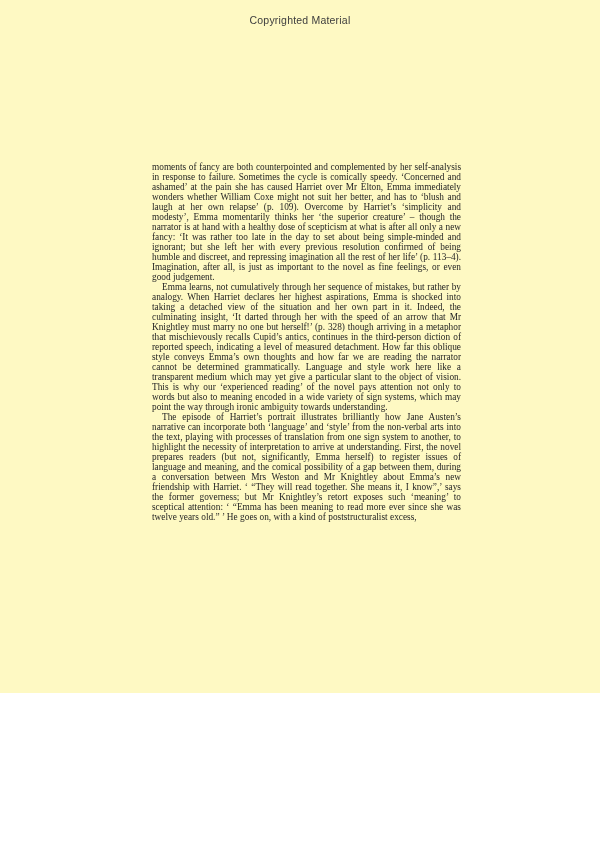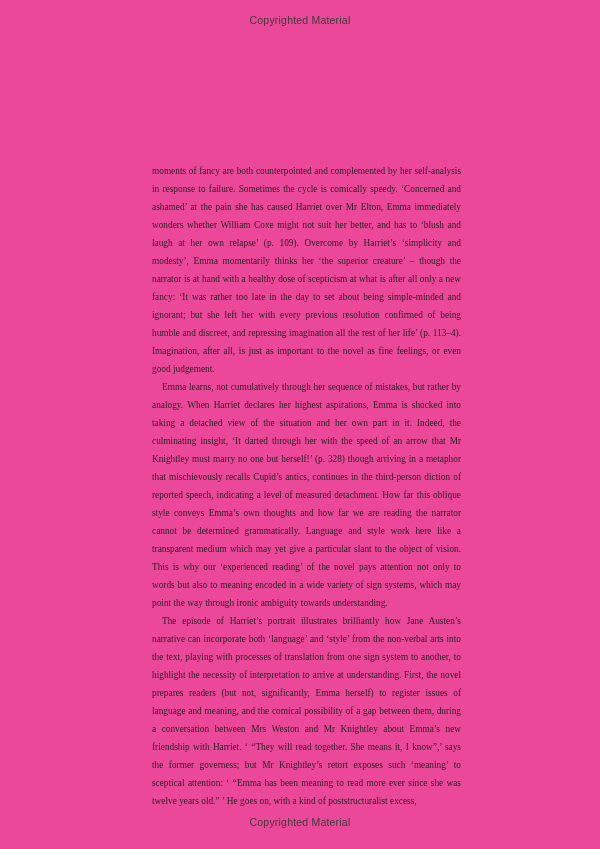--- a/index.html
+++ b/index.html
@@ -3,22 +3,22 @@
 <meta charset="utf-8">
 <style>
   html, body {
     margin: 0;
     padding: 0;
     background: #ffffff;
   }
   .page {
     position: relative;
     width: 600px;
-    height: 849px;
-    background: #ec4899;
+    height: 693px;
+    background: #fef9c3;
     overflow: hidden;
     font-family: "Liberation Serif", serif;
   }
   .watermark {
     position: absolute;
     left: 0;
     width: 100%;
     text-align: center;
     font-family: "Liberation Sans", sans-serif;
     font-size: 10.5px;
@@ -47,21 +47,21 @@
   .running-header .page-number {
     position: absolute;
     right: 0;
     top: 0;
     letter-spacing: 1px;
   }
   .para {
     margin: 0;
     text-align: justify;
     font-size: 9.3px;
-    line-height: 18px;
+    line-height: 10px;
     color: #242424;
     hyphens: auto;
     -webkit-hyphens: auto;
     word-spacing: 0.1px;
   }
   .para + .para {
     text-indent: 10px;
     font-family: Liberation Serif, serif;
   }
 </style>

